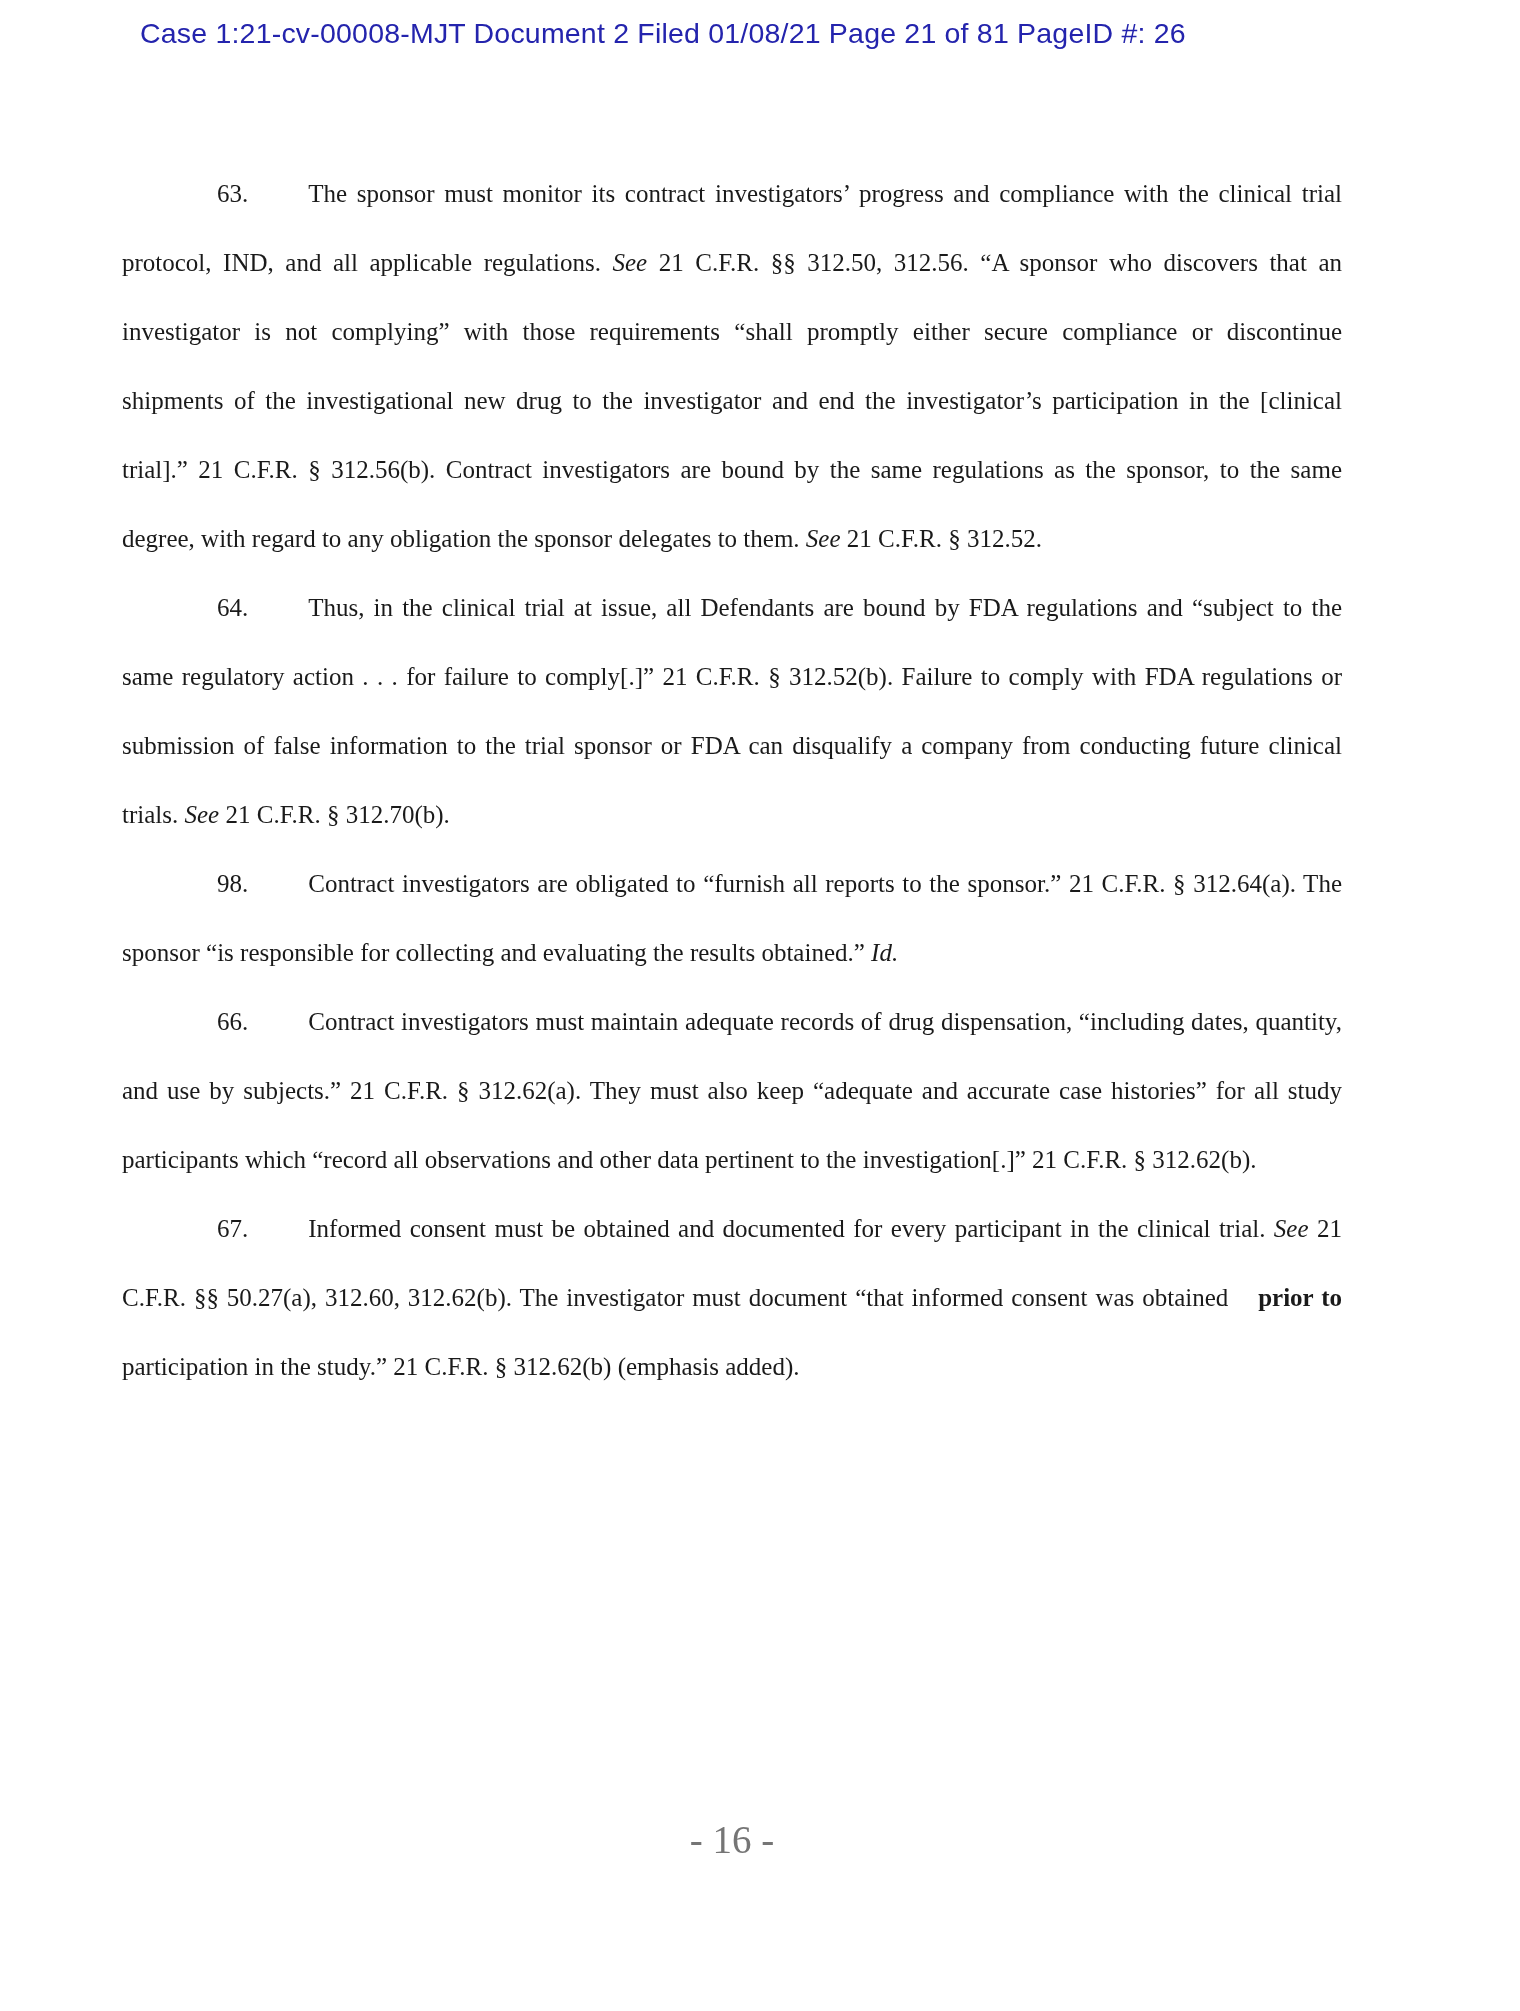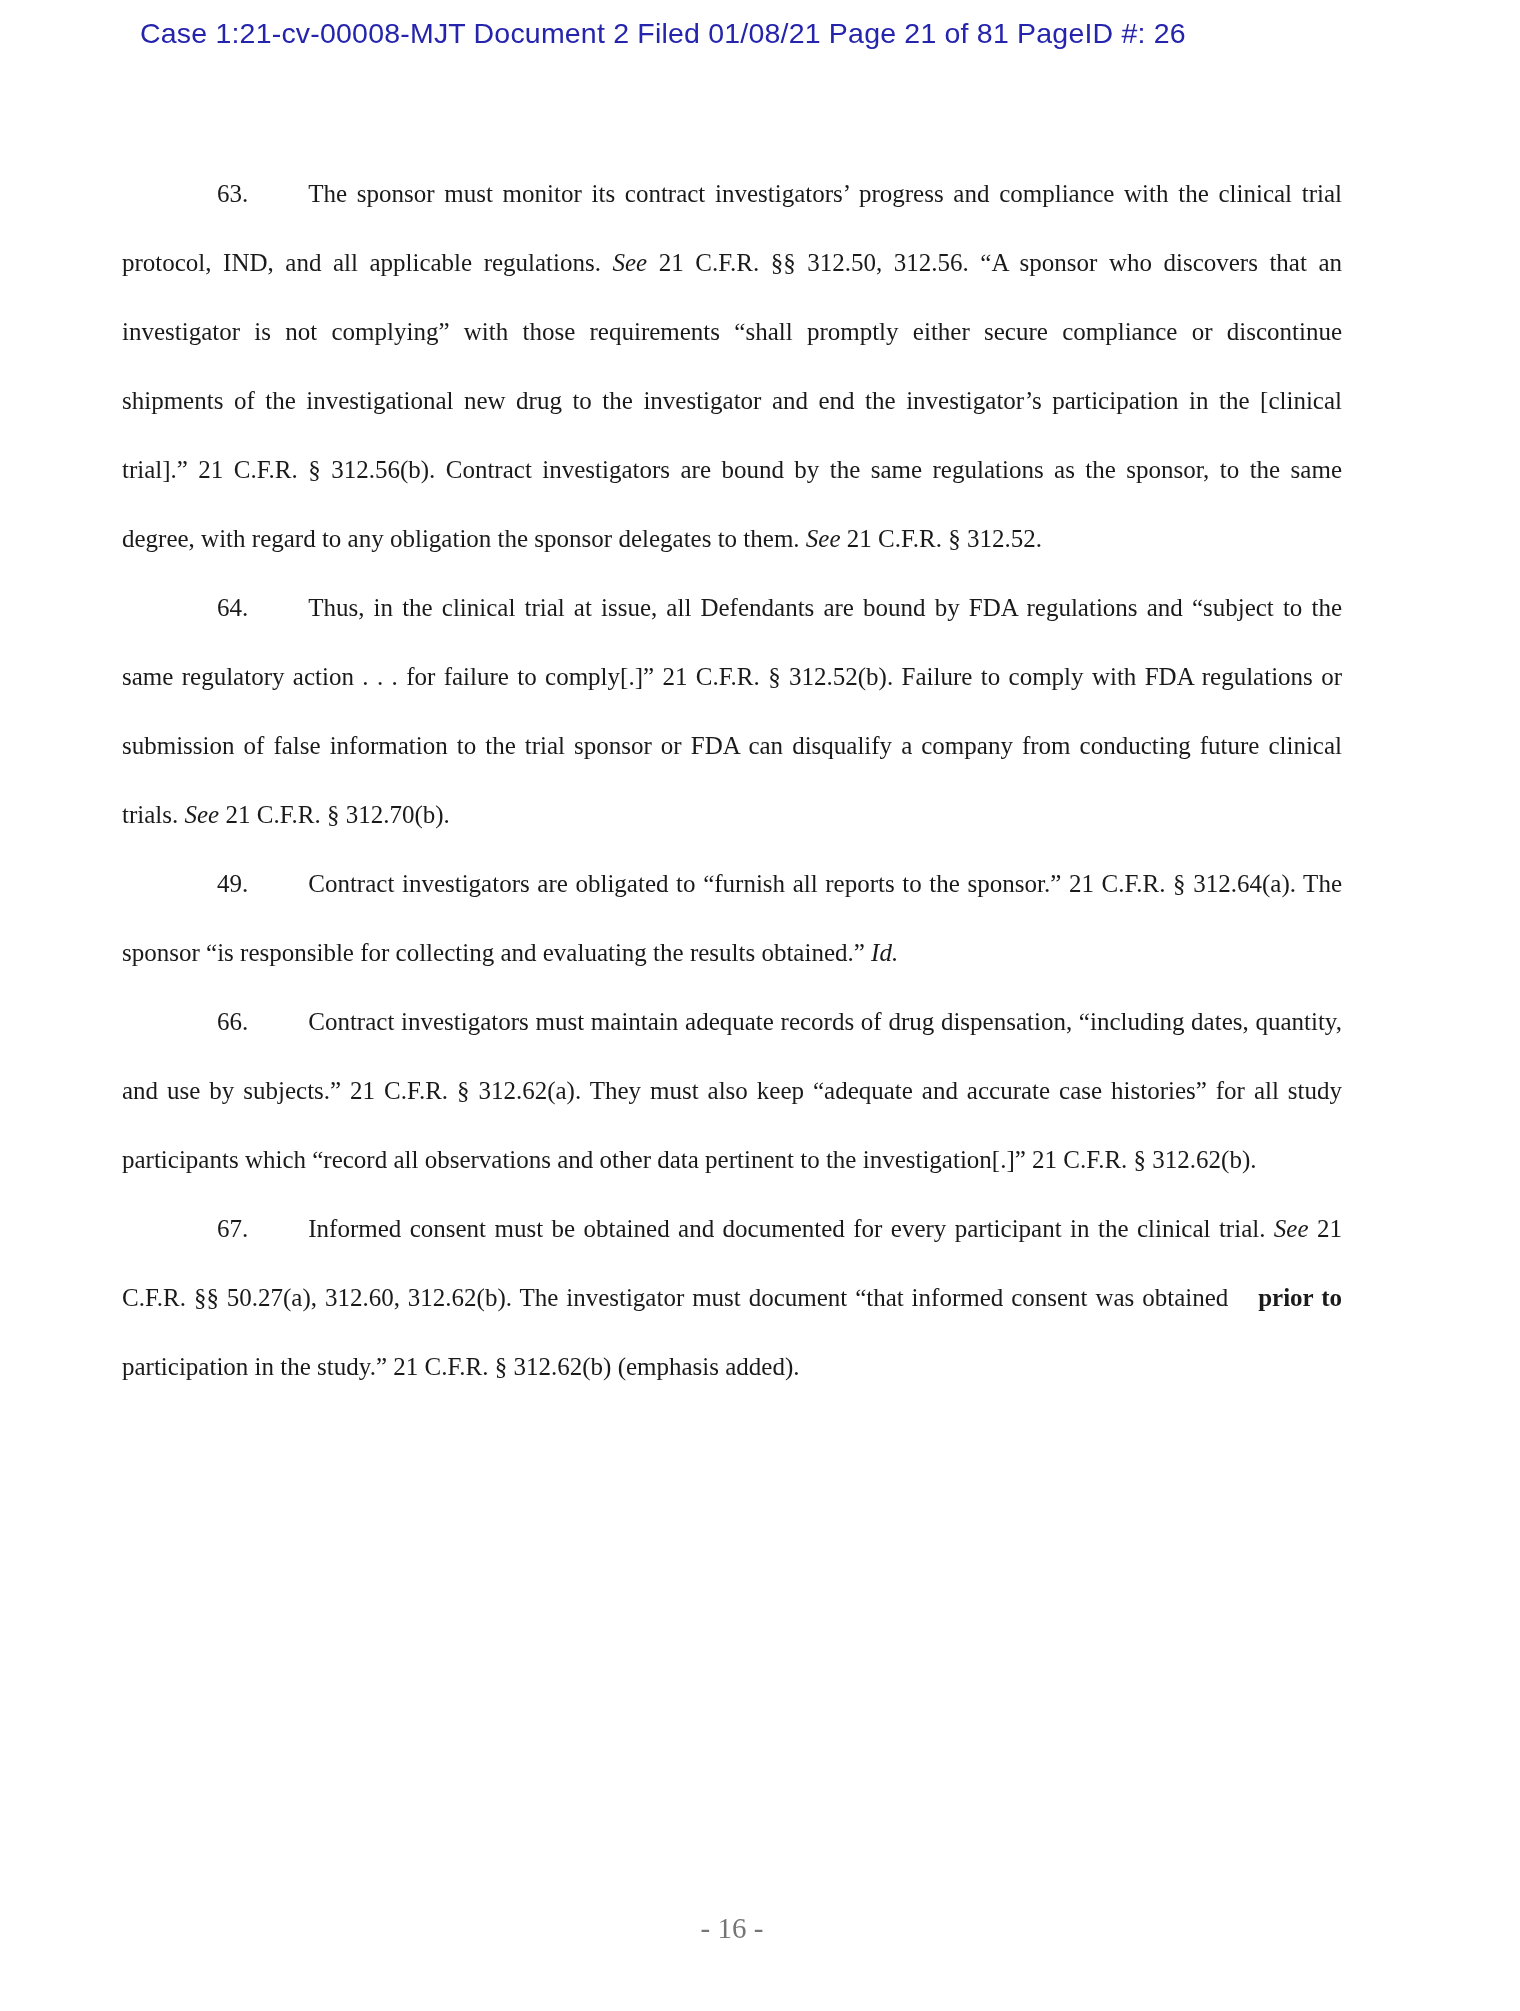--- a/index.html
+++ b/index.html
@@ -41,35 +41,35 @@
   .pnum { display: inline; }
   .tab {
     display: inline-block;
     width: 60px;
   }
   .it { font-style: italic; }
   .b  { font-weight: bold; margin-left: 22px; }
   .footer {
     position: absolute;
     left: 122px;
-    top: 1912px;
+    top: 1817px;
     width: 1220px;
     text-align: center;
     font-family: "Liberation Serif", serif;
-    font-size: 29px;
+    font-size: 39px;
   }
 </style>
 </head>
 <body>
 
 <div class="page">
   <div class="stamp" style="color: rgb(36, 36, 173);">Case 1:21-cv-00008-MJT Document 2 Filed 01/08/21 Page 21 of 81 PageID #: 26</div>
 
   <div class="doc-body" style="color: rgb(26, 26, 26);">
       <p class="para"><span class="pnum">63.</span><span class="tab"></span><span>The sponsor must monitor its contract investigators’ progress and compliance with the clinical trial protocol, IND, and all applicable regulations. </span><span class="it">See</span><span> 21 C.F.R. §§ 312.50, 312.56. “A sponsor who discovers that an investigator is not complying” with those requirements “shall promptly either secure compliance or discontinue shipments of the investigational new drug to the investigator and end the investigator’s participation in the [clinical trial].” 21 C.F.R. § 312.56(b). Contract investigators are bound by the same regulations as the sponsor, to the same degree, with regard to any obligation the sponsor delegates to them. </span><span class="it">See</span><span> 21 C.F.R. § 312.52.</span></p>
       <p class="para"><span class="pnum">64.</span><span class="tab"></span><span>Thus, in the clinical trial at issue, all Defendants are bound by FDA regulations and “subject to the same regulatory action . . . for failure to comply[.]” 21 C.F.R. § 312.52(b). Failure to comply with FDA regulations or submission of false information to the trial sponsor or FDA can disqualify a company from conducting future clinical trials. </span><span class="it">See</span><span> 21 C.F.R. § 312.70(b).</span></p>
-      <p class="para"><span class="pnum">49.</span><span class="tab"></span><span>Contract investigators are obligated to “furnish all reports to the sponsor.” 21 C.F.R. § 312.64(a). The sponsor “is responsible for collecting and evaluating the results obtained.” </span><span class="it">Id.</span></p>
+      <p class="para"><span class="pnum">98.</span><span class="tab"></span><span>Contract investigators are obligated to “furnish all reports to the sponsor.” 21 C.F.R. § 312.64(a). The sponsor “is responsible for collecting and evaluating the results obtained.” </span><span class="it">Id.</span></p>
       <p class="para"><span class="pnum">66.</span><span class="tab"></span><span>Contract investigators must maintain adequate records of drug dispensation, “including dates, quantity, and use by subjects.” 21 C.F.R. § 312.62(a). They must also keep “adequate and accurate case histories” for all study participants which “record all observations and other data pertinent to the investigation[.]” 21 C.F.R. § 312.62(b).</span></p>
       <p class="para"><span class="pnum">67.</span><span class="tab"></span><span>Informed consent must be obtained and documented for every participant in the clinical trial. </span><span class="it">See</span><span> 21 C.F.R. §§ 50.27(a), 312.60, 312.62(b). The investigator must document “that informed consent was obtained </span><span class="b">prior to</span><span> participation in the study.” 21 C.F.R. § 312.62(b) (emphasis added).</span></p>
     </div>
 
   <div class="footer" style="color: rgb(117, 117, 117);">- 16 -</div>
 </div>
 
 </body></html>

